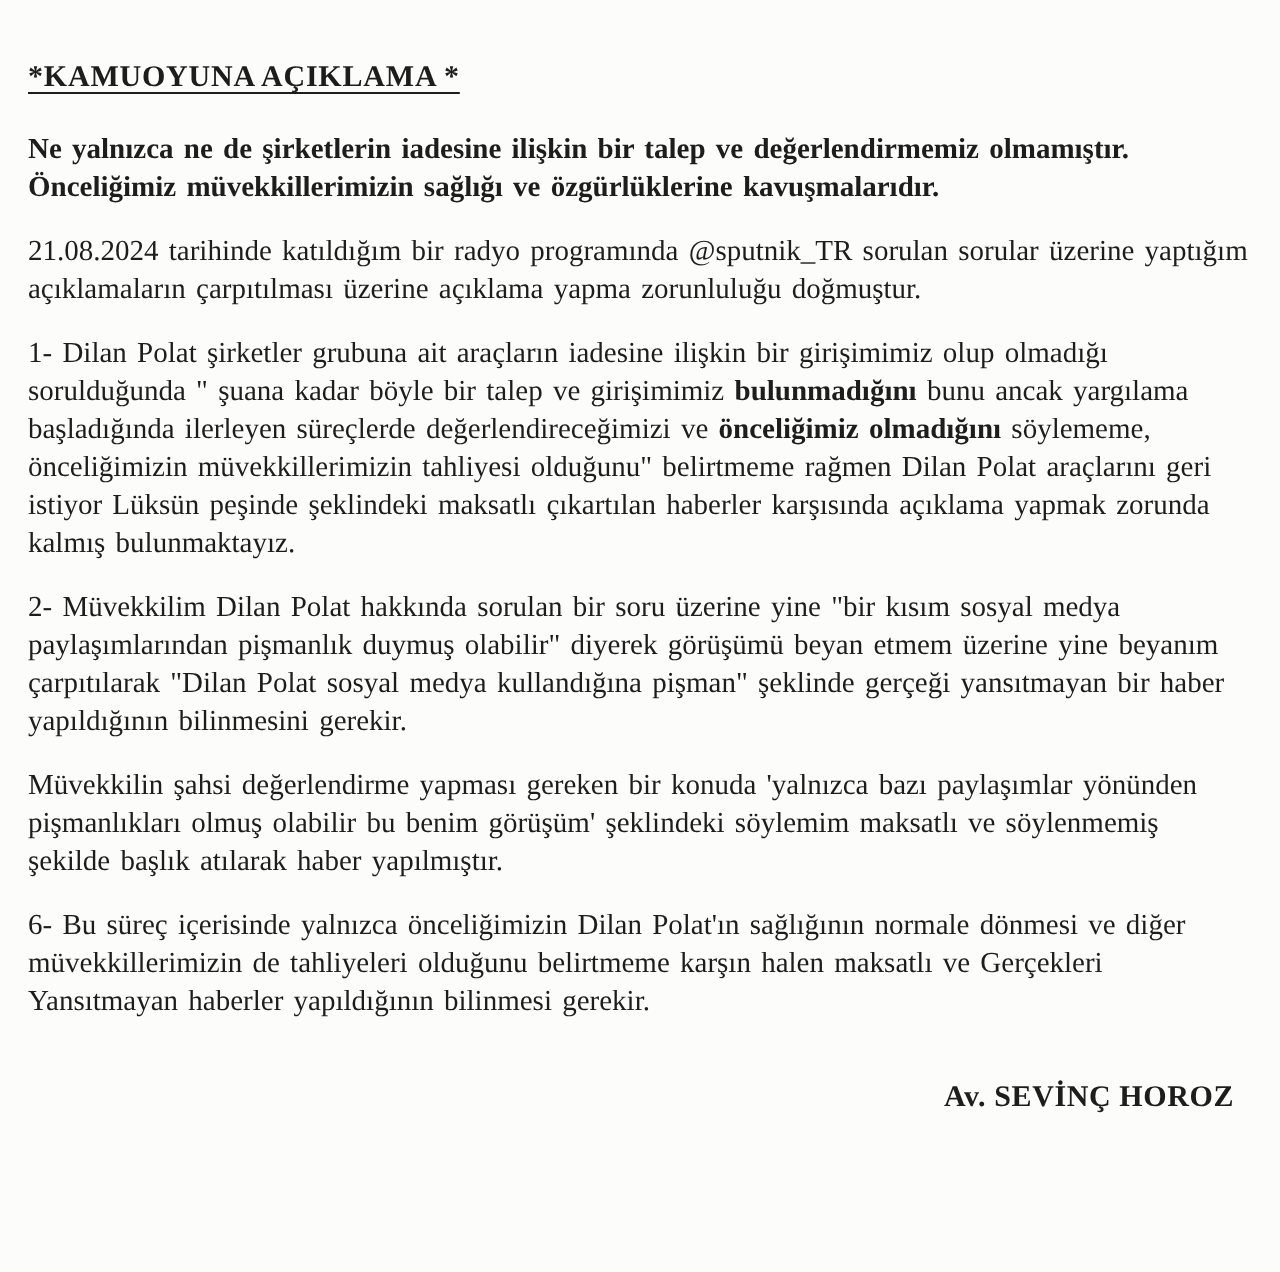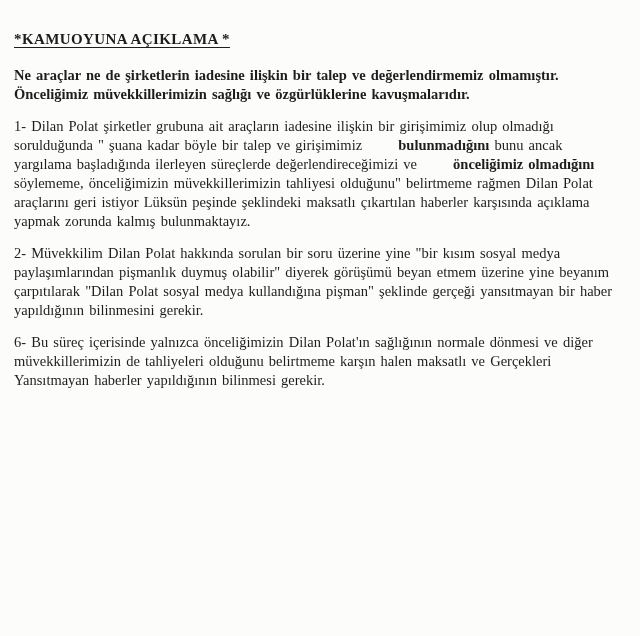--- a/index.html
+++ b/index.html
@@ -30,43 +30,45 @@
   }
   .para {
     margin: 0 0 13px 0;
     word-spacing: 1.5px;
   }
   .para.bold {
     font-weight: bold;
   }
   .seg-bold {
     font-weight: bold;
-    margin-left: 31px;
   }
   .signature {
     margin-top: 29px;
     text-align: right;
     font-weight: bold;
     font-size: 15px;
     letter-spacing: 0.3px;
     padding-right: 8px;
   }
 </style>
 </head>
 <body>
 
 <div class="page">
 
   <h1 class="doc-title">*KAMUOYUNA AÇIKLAMA *</h1>
 
-  <p class="para bold">Ne araçlar ne de şirketlerin iadesine ilişkin bir talep ve değerlendirmemiz olmamıştır. Önceliğimiz müvekkillerimizin sağlığı ve özgürlüklerine kavuşmalarıdır.</p>
+  <p class="para bold">Ne yalnızca ne de şirketlerin iadesine ilişkin bir talep ve değerlendirmemiz olmamıştır. Önceliğimiz müvekkillerimizin sağlığı ve özgürlüklerine kavuşmalarıdır.</p>
 
+  <p class="para">21.08.2024 tarihinde katıldığım bir radyo programında @sputnik_TR sorulan sorular üzerine yaptığım açıklamaların çarpıtılması üzerine açıklama yapma zorunluluğu doğmuştur.</p>
 
   <p class="para"><span>1- Dilan Polat şirketler grubuna ait araçların iadesine ilişkin bir girişimimiz olup olmadığı sorulduğunda " şuana kadar böyle bir talep ve girişimimiz </span><span class="seg-bold">bulunmadığını</span><span> bunu ancak yargılama başladığında ilerleyen süreçlerde değerlendireceğimizi ve </span><span class="seg-bold">önceliğimiz olmadığını</span><span> söylememe, önceliğimizin müvekkillerimizin tahliyesi olduğunu"  belirtmeme rağmen Dilan Polat araçlarını geri istiyor Lüksün peşinde şeklindeki maksatlı çıkartılan haberler karşısında açıklama yapmak zorunda kalmış bulunmaktayız.</span></p>
 
 
   <p class="para">2- Müvekkilim Dilan Polat hakkında sorulan bir soru üzerine yine "bir kısım sosyal medya paylaşımlarından pişmanlık duymuş olabilir" diyerek görüşümü beyan etmem üzerine yine beyanım çarpıtılarak "Dilan Polat sosyal medya kullandığına pişman" şeklinde gerçeği yansıtmayan bir haber yapıldığının bilinmesini gerekir.</p>
 
+  <p class="para">Müvekkilin şahsi değerlendirme yapması gereken bir konuda 'yalnızca bazı paylaşımlar yönünden pişmanlıkları olmuş olabilir bu benim görüşüm' şeklindeki söylemim maksatlı ve söylenmemiş şekilde başlık atılarak haber yapılmıştır.</p>
 
   <p class="para">6- Bu süreç içerisinde yalnızca önceliğimizin Dilan Polat'ın sağlığının normale dönmesi ve diğer müvekkillerimizin de tahliyeleri olduğunu belirtmeme karşın halen maksatlı ve Gerçekleri Yansıtmayan haberler yapıldığının bilinmesi gerekir.</p>
 
+  <div class="signature">Av. SEVİNÇ HOROZ</div>
 
 </div>
 
 </body></html>

